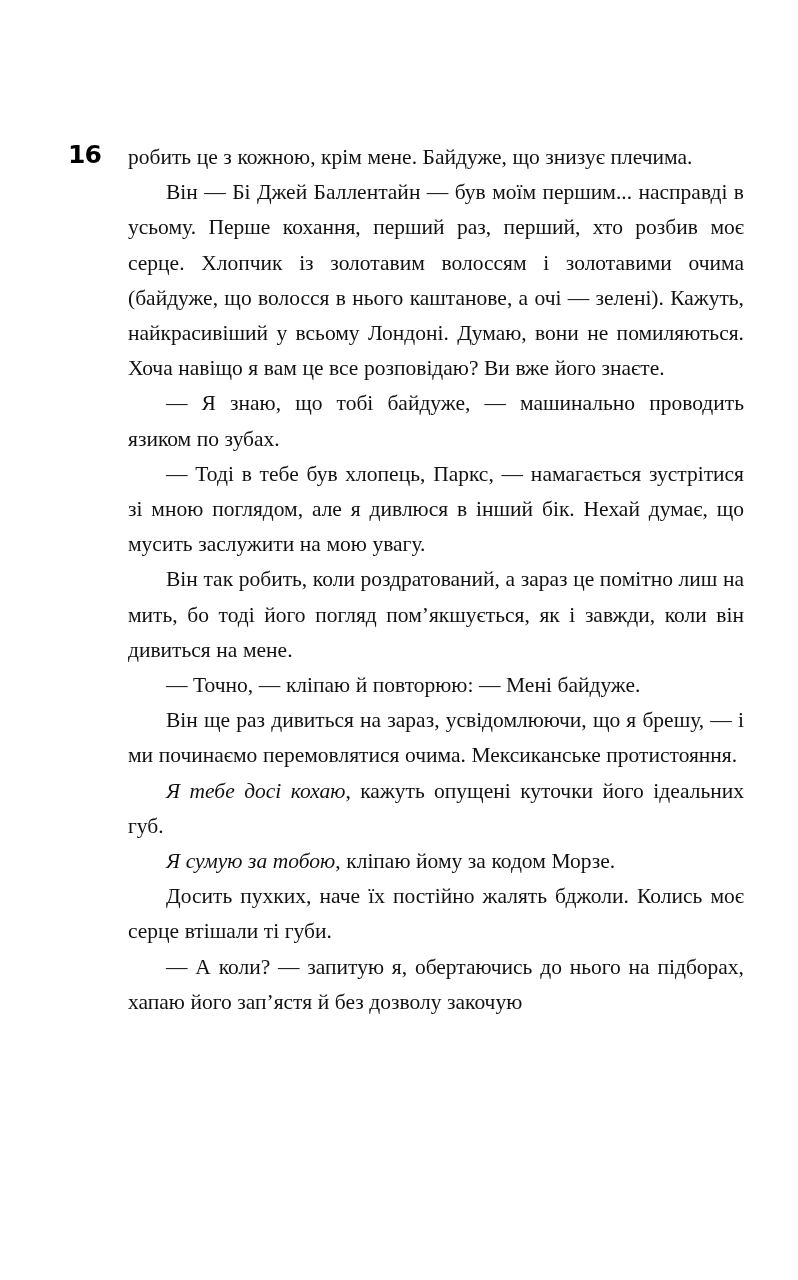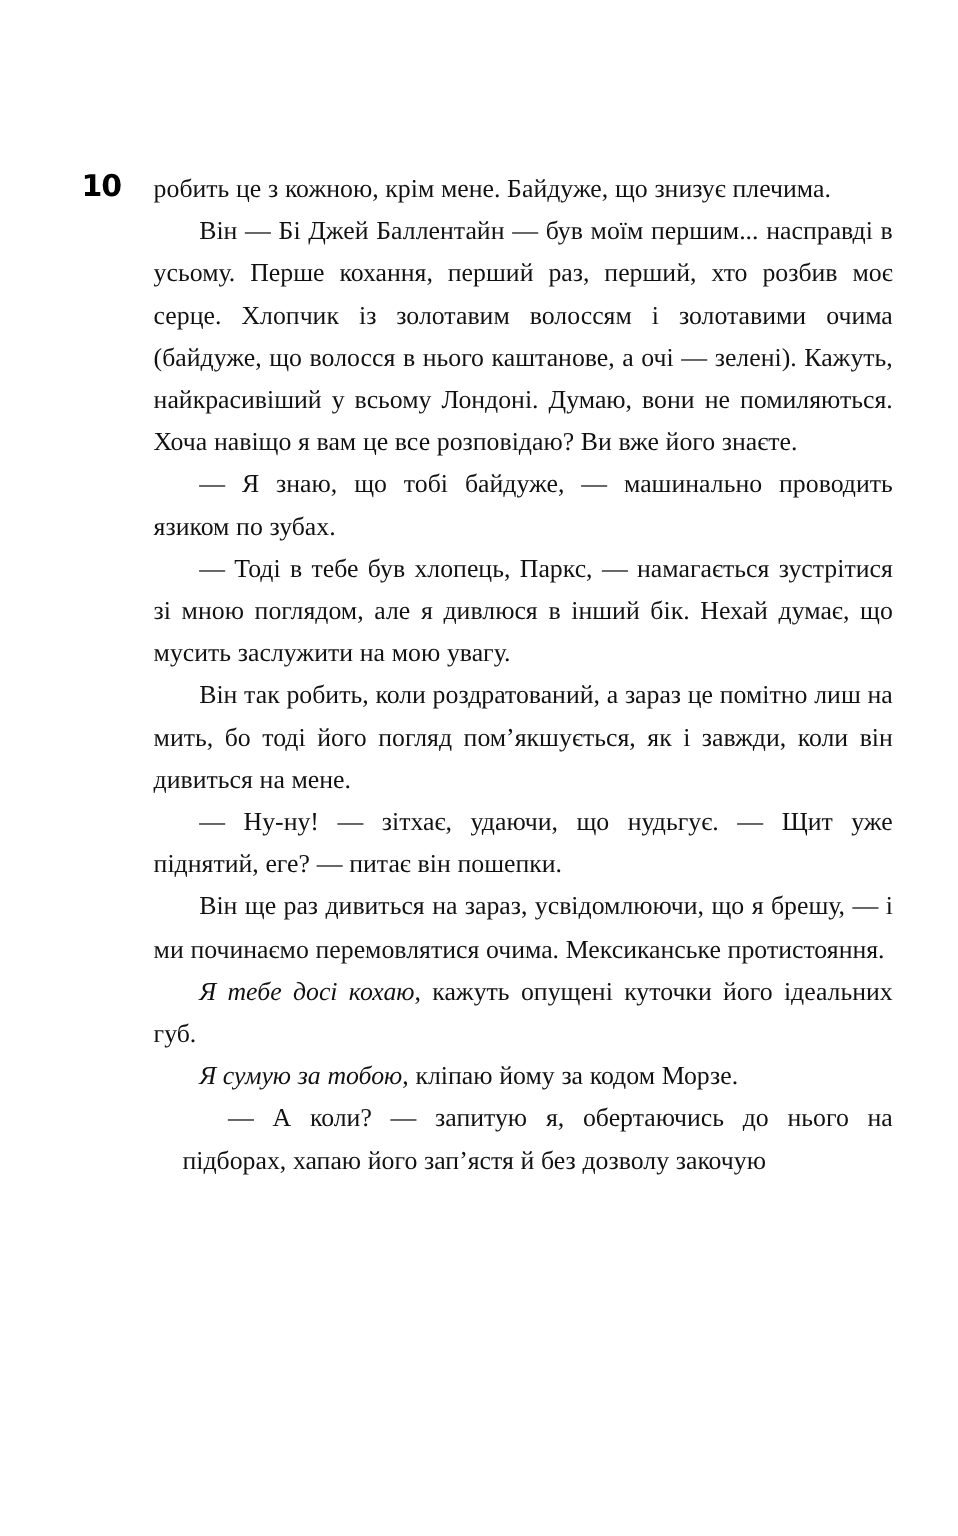--- a/index.html
+++ b/index.html
@@ -47,40 +47,40 @@
   }
   p.para.first {
     text-indent: 0;
   }
   p.para em {
     font-style: italic;
   }
   
   .content p:last-child {
     margin-bottom: 0;
-    margin-left: 24px;
   }
 </style>
 </head>
 <body>
 
 <div class="page">
 
-  <div class="page-number">10</div>
+  <div class="page-number">16</div>
 
   <div class="content">
     <p class="para first">робить це з кожною, крім мене. Байдуже, що знизує плечима.</p>
     <p class="para">Він — Бі Джей Баллентайн — був моїм першим... насправді в усьому. Перше кохання, перший раз, перший, хто розбив моє серце. Хлопчик із золотавим волоссям і золотавими очима (байдуже, що волосся в нього каштанове, а очі — зелені). Кажуть, найкрасивіший у всьому Лондоні. Думаю, вони не помиляються. Хоча навіщо я вам це все розповідаю? Ви вже його знаєте.</p>
     <p class="para">— Я знаю, що тобі байдуже, — машинально проводить язиком по зубах.</p>
     <p class="para">— Тоді в тебе був хлопець, Паркс, — намагається зустрітися зі мною поглядом, але я дивлюся в інший бік. Нехай думає, що мусить заслужити на мою увагу.</p>
     <p class="para">Він так робить, коли роздратований, а зараз це помітно лиш на мить, бо тоді його погляд пом’якшується, як і завжди, коли він дивиться на мене.</p>
-    <p class="para">— Ну-ну! — зітхає, удаючи, що нудьгує. — Щит уже піднятий, еге? — питає він пошепки.</p>
+    <p class="para">— Точно, — кліпаю й повторюю: — Мені байдуже.</p>
     <p class="para">Він ще раз дивиться на зараз, усвідомлюючи, що я брешу, — і ми починаємо перемовлятися очима. Мексиканське протистояння.</p>
     <p class="para">
       <em>Я тебе досі кохаю</em><span>, кажуть опущені куточки його ідеальних губ.</span>
     </p>
     <p class="para">
       <em>Я сумую за тобою</em><span>, кліпаю йому за кодом Морзе.</span>
     </p>
+    <p class="para">Досить пухких, наче їх постійно жалять бджоли. Колись моє серце втішали ті губи.</p>
     <p class="para">— А коли? — запитую я, обертаючись до нього на підборах, хапаю його зап’ястя й без дозволу закочую</p>
   </div>
 
 </div>
 
 </body></html>

